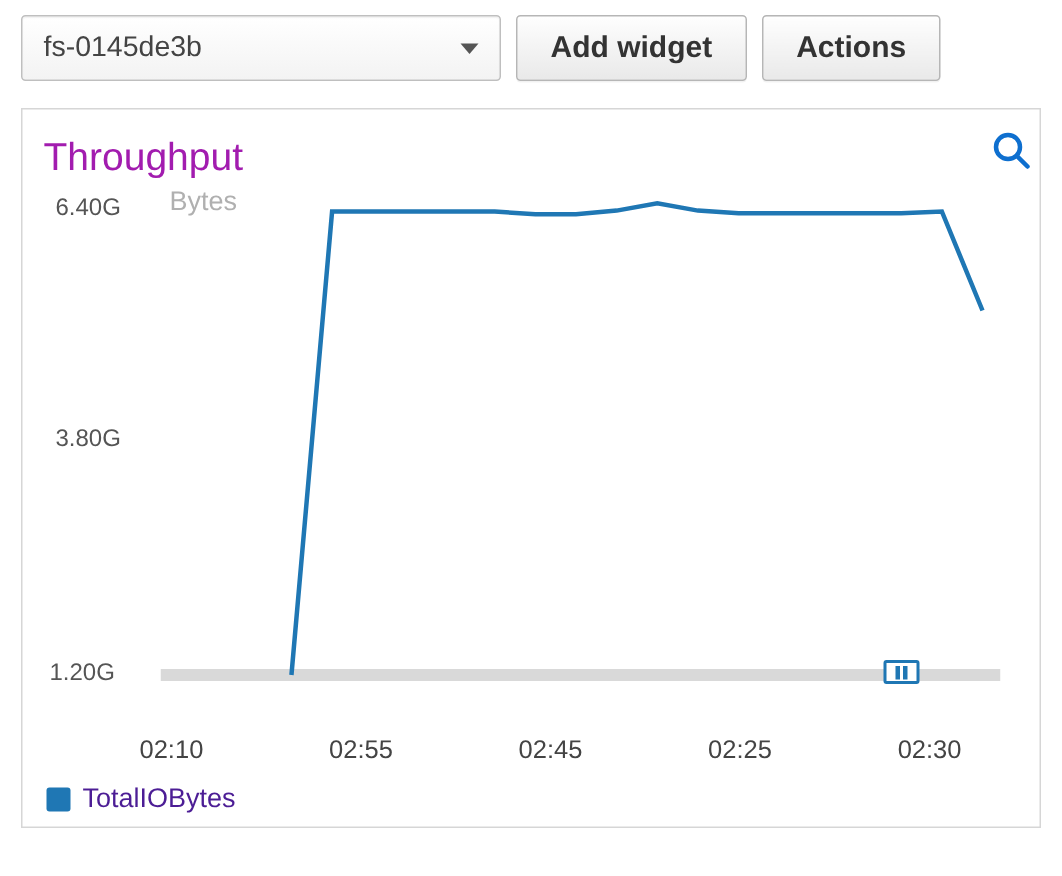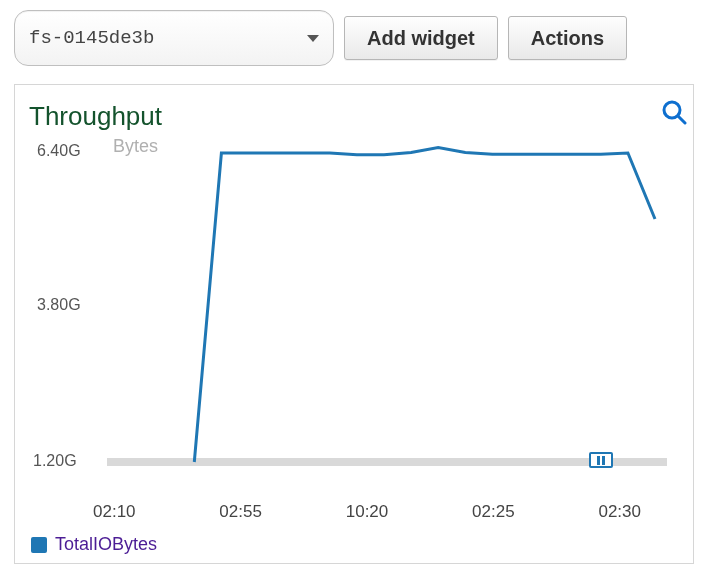--- a/index.html
+++ b/index.html
@@ -14,29 +14,29 @@
     color: #222;
   }
   .toolbar {
     display: flex;
     gap: 10px;
     align-items: center;
     margin-bottom: 18px;
   }
   .select-box {
     flex: 0 0 320px;
-    height: 56px;
+    height: 44px;
     border: 1px solid #bfbfbf;
-    border-radius: 14px;
+    border-radius: 3px;
     background: linear-gradient(#ffffff,#f3f3f3);
     box-shadow: 0 1px 1px rgba(0,0,0,0.06) inset;
     display: flex;
     align-items: center;
     padding: 0 14px;
-    font-family: Liberation Mono, monospace;
+    font-family: Liberation Sans, sans-serif;
     font-size: 19px;
     color: #444;
     position: relative;
     cursor: pointer;
   }
   .select-box .caret {
     margin-left: auto;
     width: 0; height: 0;
     border-left: 6px solid transparent;
     border-right: 6px solid transparent;
@@ -56,21 +56,21 @@
   }
   .chart-card {
     border: 1px solid #d6d6d6;
     padding: 16px 12px 10px 12px;
     position: relative;
     height: 480px;
   }
   .chart-title {
     font-size: 26px;
     font-weight: 400;
-    color: #14532d;
+    color: #a21caf;
     margin: 0 0 6px 2px;
   }
   .expand-icon {
     position: absolute;
     right: 6px;
     top: 14px;
     color: #0e6fcf;
     cursor: pointer;
   }
   .expand-icon svg { display: block; }
@@ -186,21 +186,21 @@
       <div class="marker">
           <span></span>
           <span></span>
         </div>
     </div>
   </div>
 
   <div class="x-labels">
     <span>02:10</span>
     <span>02:55</span>
-    <span>10:20</span>
+    <span>02:45</span>
     <span>02:25</span>
     <span>02:30</span>
   </div>
 
   <div class="legend">
     <div class="legend-swatch"></div>
     <span>TotalIOBytes</span>
   </div>
 </div>
 

